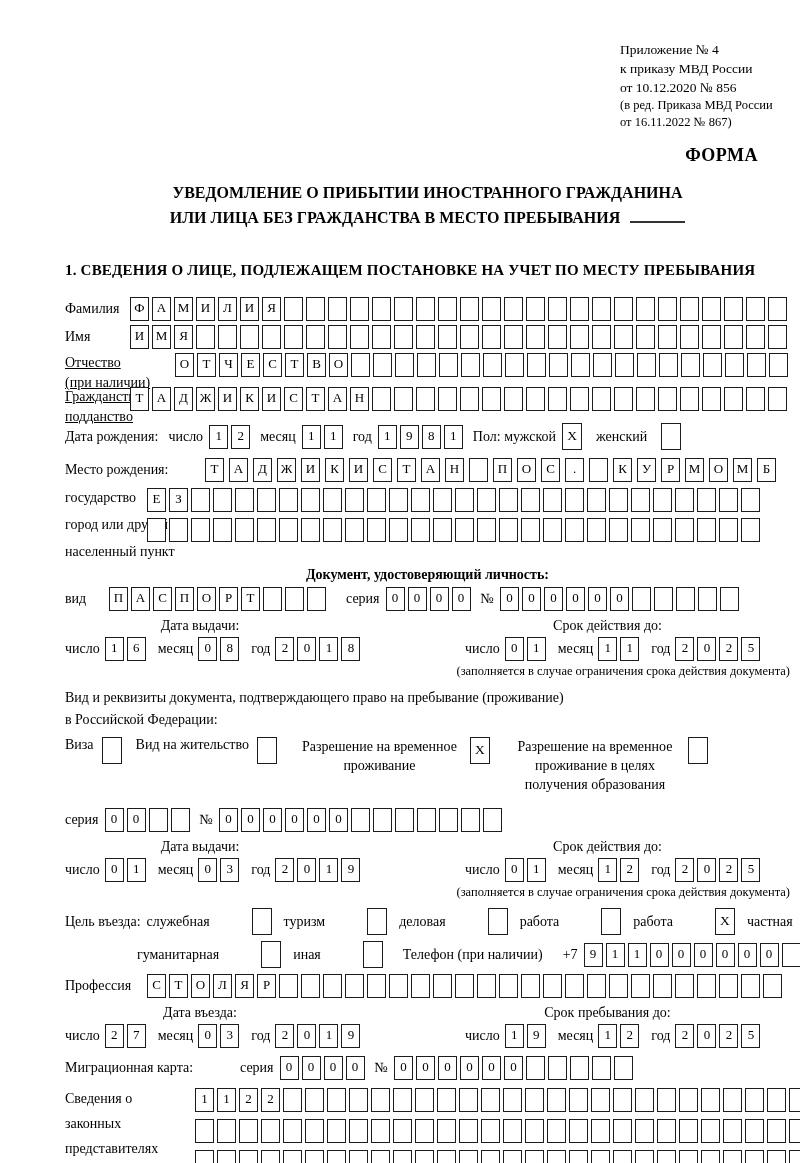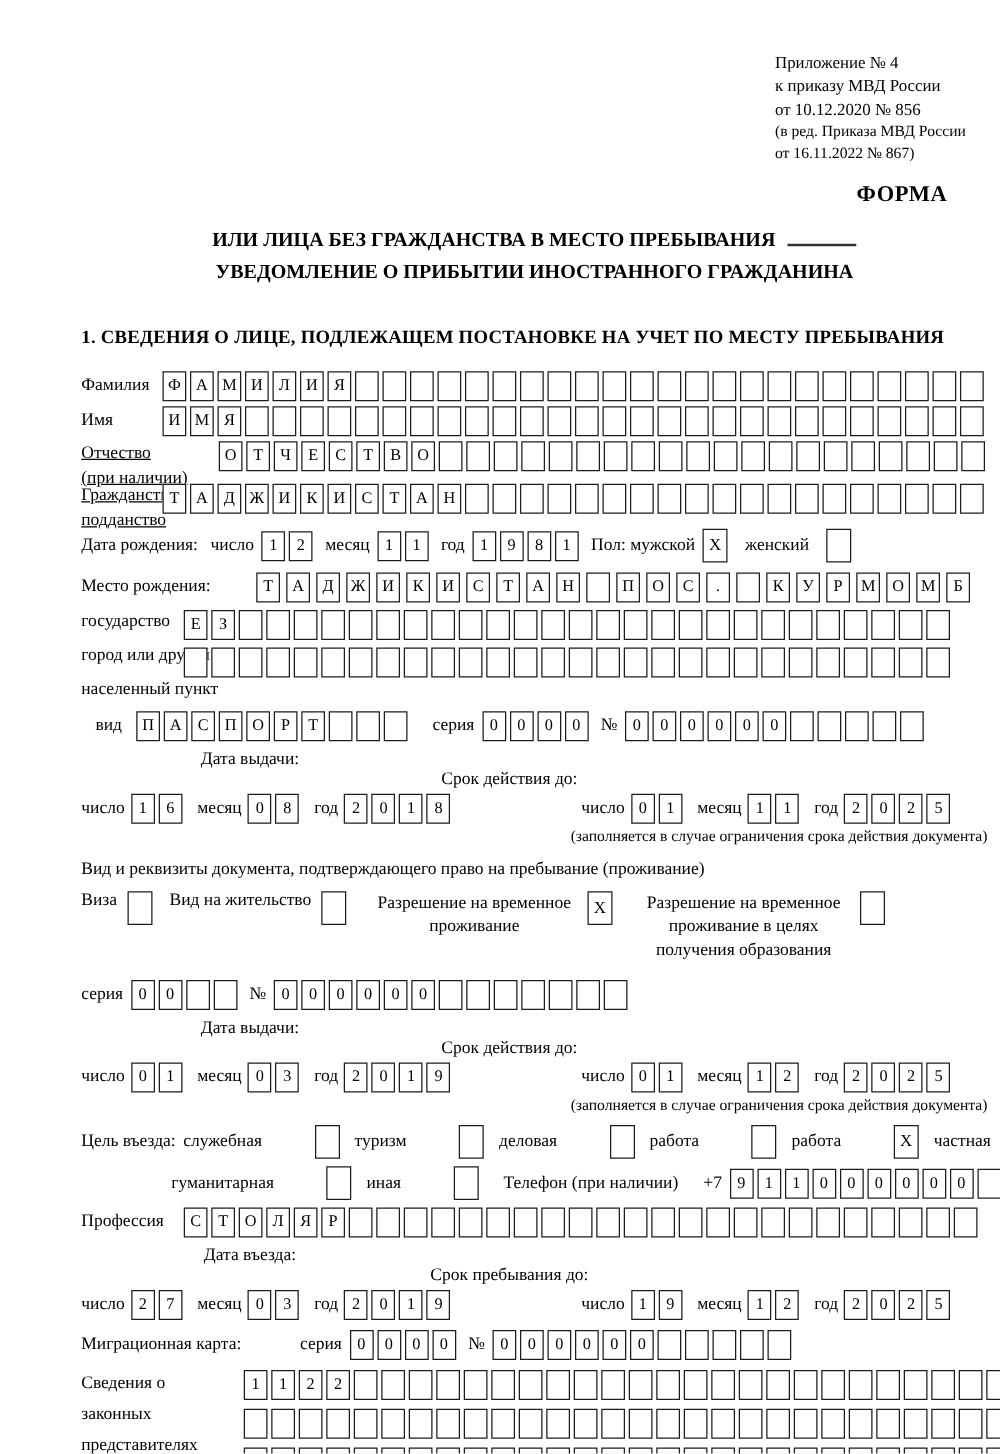--- a/index.html
+++ b/index.html
@@ -30,21 +30,21 @@
   }
   .frow { display:flex; align-items:center; }
   .frow-top { display:flex; align-items:flex-start; }
   .lbl { white-space:nowrap; }
   .w65 { width:65px; flex:0 0 65px; }
   .w110 { width:110px; flex:0 0 110px; }
   .lh20 { line-height:20px;text-decoration:underline; }
   .mt4 { margin-top:4px; } .mt6 { margin-top:6px; } .mt8 { margin-top:8px; } .mt10 { margin-top:10px; }
   .gap6 { margin-left:6px; } .gap10 { margin-left:10px; } .gap14 { margin-left:14px; } .gap20 { margin-left:20px; }
   
-  .datelabels { display:flex; margin-top:7px;flex-direction:column; }
+  .datelabels { display:flex; margin-top:7px; }
   .dl-left { width:400px; text-align:center; padding-right:130px; }
   .dl-right { flex:1; text-align:center; padding-right:40px; }
   .daterow { display:flex; align-items:center; margin-top:3px; }
   .dgroup { display:flex; align-items:center; }
   .dgroup .lbl { margin-right:5px; }
   .dgroup + .dgroup { margin-left:12px; }
   .dr-left { width:400px; display:flex; align-items:center; }
   .dr-right { display:flex; align-items:center; }
   .note-right { text-align:right; font-size:12.5px; margin-top:3px; }
   
@@ -66,22 +66,22 @@
     <div>Приложение № 4</div>
     <div>к приказу МВД России</div>
     <div>от 10.12.2020 № 856</div>
     <div class="edition">(в ред. Приказа МВД России</div>
     <div class="edition">от 16.11.2022 № 867)</div>
   </div>
 
   <div class="forma">ФОРМА</div>
 
   <div class="title">
+    <div>УВЕДОМЛЕНИЕ О ПРИБЫТИИ ИНОСТРАННОГО ГРАЖДАНИНА</div>
     <div><span>ИЛИ ЛИЦА БЕЗ ГРАЖДАНСТВА В МЕСТО ПРЕБЫВАНИЯ</span><span class="blank-line"></span></div>
-    <div>УВЕДОМЛЕНИЕ О ПРИБЫТИИ ИНОСТРАННОГО ГРАЖДАНИНА</div>
   </div>
 
   <div class="section-heading">1. СВЕДЕНИЯ О ЛИЦЕ, ПОДЛЕЖАЩЕМ ПОСТАНОВКЕ НА УЧЕТ ПО МЕСТУ ПРЕБЫВАНИЯ</div>
 
   <div class="frow mt10" style="margin-top:18px;">
     <div class="lbl w65">Фамилия</div>
     <div class="cells">
         <span class="cell">Ф</span>
         <span class="cell">А</span>
         <span class="cell">М</span>
@@ -342,23 +342,24 @@
           <span class="cell"></span>
           <span class="cell"></span>
           <span class="cell"></span>
           <span class="cell"></span>
           <span class="cell"></span>
           <span class="cell"></span>
         </div>
     </div>
   </div>
 
+  <div style="text-align:center; font-weight:bold; margin-top:2px;">Документ, удостоверяющий личность:</div>
 
   <div class="frow mt4">
-    <span class="lbl" style="width:44px;text-align:center;">вид</span>
+    <span class="lbl" style="width:44px;">вид</span>
     <span class="cells">
         <span class="cell">П</span>
         <span class="cell">А</span>
         <span class="cell">С</span>
         <span class="cell">П</span>
         <span class="cell">О</span>
         <span class="cell">Р</span>
         <span class="cell">Т</span>
         <span class="cell"></span>
         <span class="cell"></span>
@@ -439,20 +440,21 @@
             <span class="cell">0</span>
             <span class="cell">2</span>
             <span class="cell">5</span>
           </span>
         </div>
     </div>
   </div>
   <div class="note-right">(заполняется в случае ограничения срока действия документа)</div>
 
   <div class="mt8" style="line-height:22px;">Вид и реквизиты документа, подтверждающего право на пребывание (проживание)</div>
+  <div style="line-height:22px;">в Российской Федерации:</div>
 
   <div class="opts">
     <div class="opt">
       <span class="opt-label">Виза</span>
       <span class="cbx"></span>
     </div>
     <div class="opt gap14">
       <span class="opt-label">Вид на жительство</span>
       <span class="cbx"></span>
     </div>

